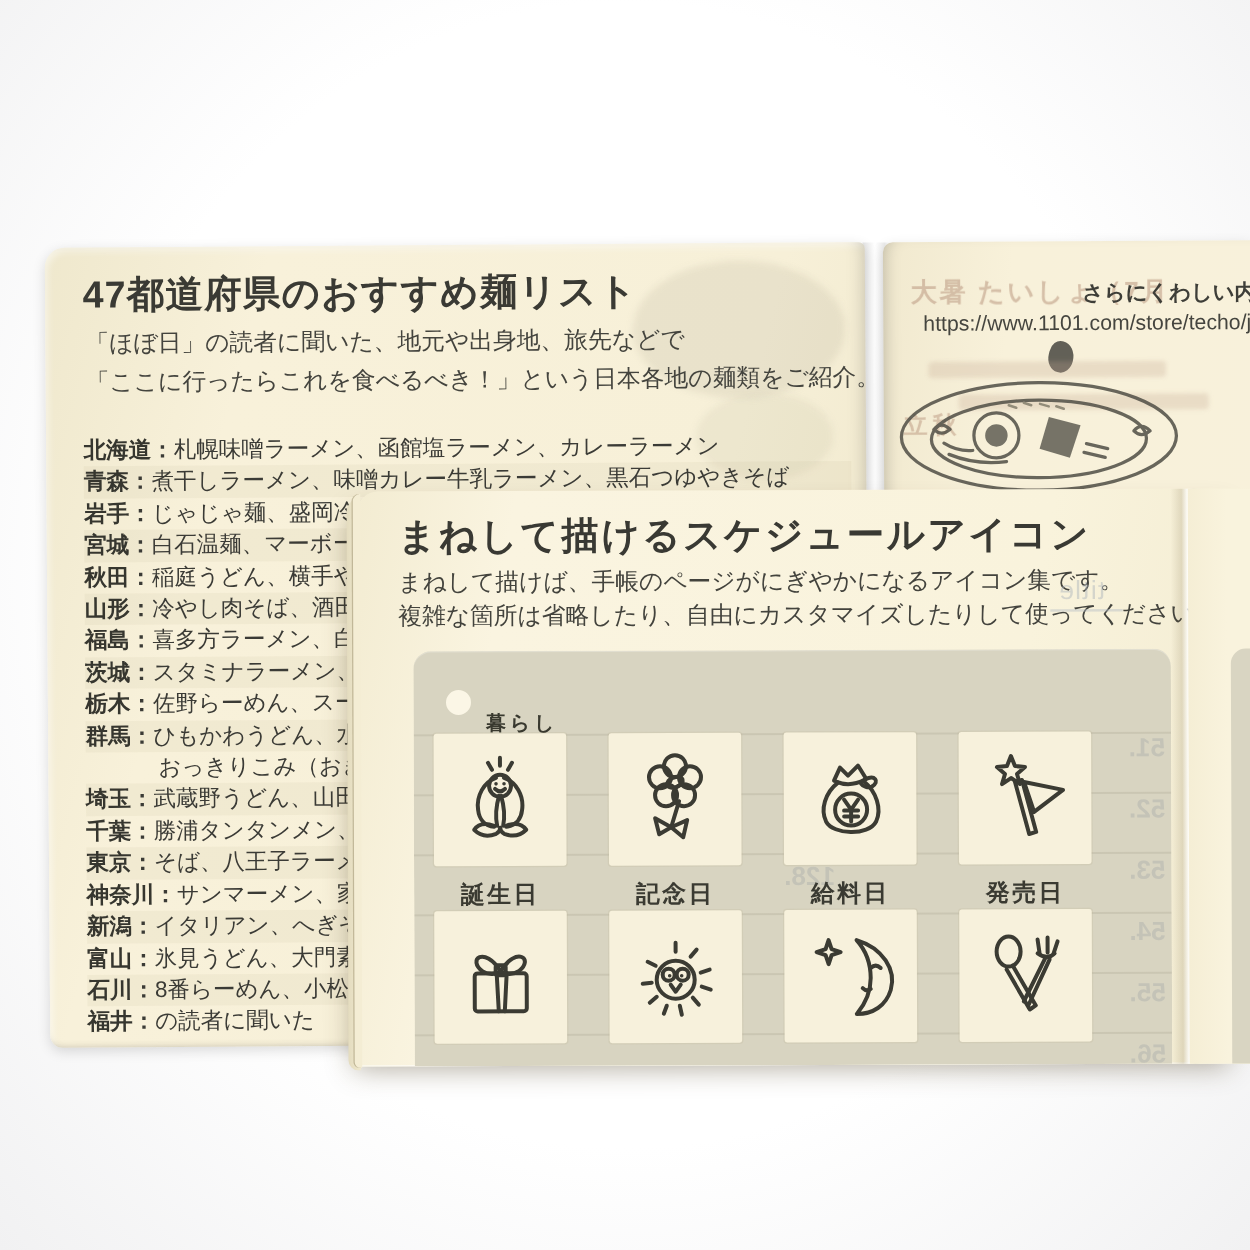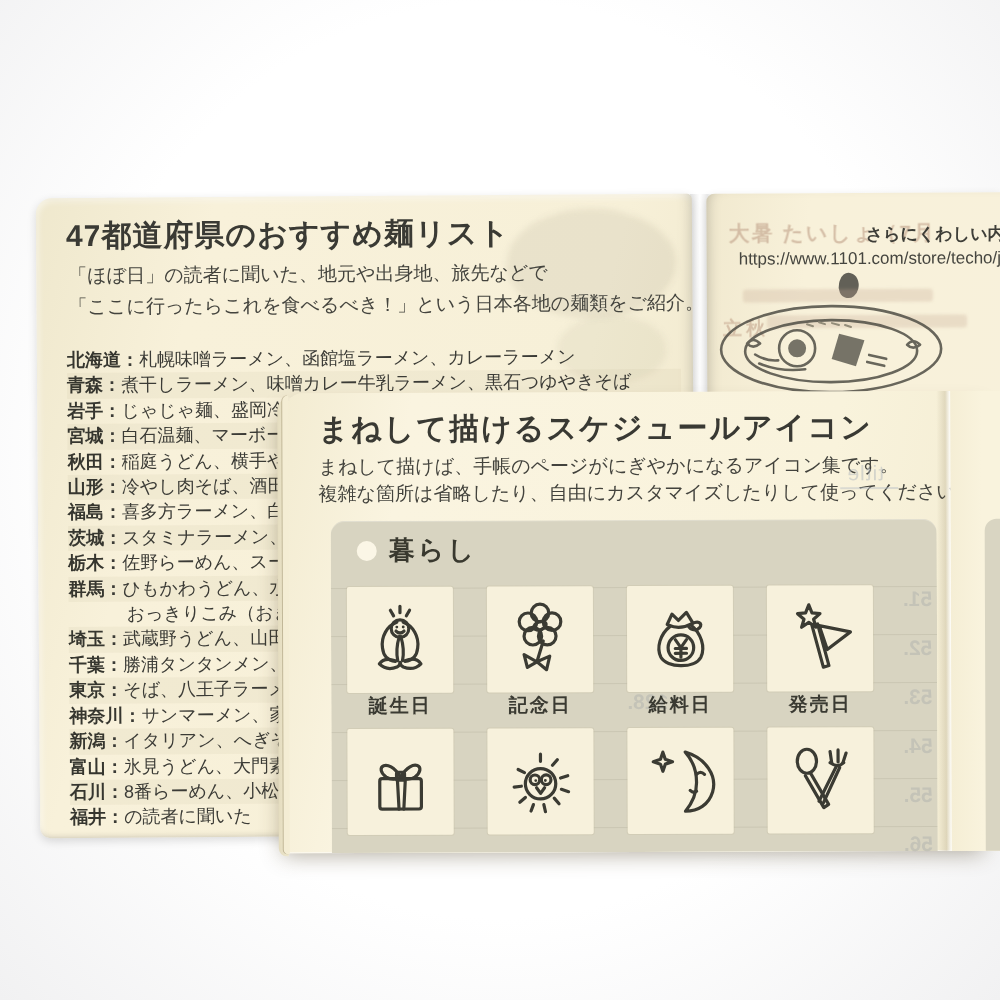--- a/index.html
+++ b/index.html
@@ -58,21 +58,21 @@
   .rp-url{
     position:absolute;left:32px;top:56px;font-size:17px;color:#45453f;
     letter-spacing:0;white-space:nowrap;
   }
   .rp-inkmark{
     position:absolute;left:132px;top:80px;width:20px;height:25px;background:#55544c;
     border-radius:45% 60% 50% 55%;transform:rotate(14deg);opacity:.92;
   }
   .rp-bar{position:absolute;background:rgba(193,164,142,.28);filter:blur(1.5px);border-radius:3px;}
   .rp-caption{
-    position:absolute;left:16px;top:122px;font-size:19px;font-weight:bold;
+    position:absolute;left:16px;top:134px;font-size:19px;font-weight:bold;
     color:rgba(186,150,126,.5);filter:blur(.5px);letter-spacing:4px;
   }
   .rp-bowl{position:absolute;left:4px;top:98px;opacity:.88;}
   .doodle path,.doodle ellipse,.doodle circle{
     fill:none;stroke:#55534a;stroke-width:2.6;stroke-linecap:round;stroke-linejoin:round;
   }
   .doodle .dfill{fill:#4a4941;stroke:none;opacity:.85;}
   .doodle .faint{stroke:#87816f;stroke-width:2;}
   
   .bg-spine{
@@ -111,38 +111,38 @@
   
   .panel{
     position:absolute;left:44px;top:128px;width:606px;height:332px;
     background:#d8d4c1;border-radius:14px 14px 0 0;
     background-image:repeating-linear-gradient(to bottom,rgba(255,255,255,0) 0 46.5px,rgba(110,104,82,.13) 46.5px 48px);
     background-position:0 20px;
     box-shadow:inset 0 1px 0 rgba(255,255,255,.25);
   }
   .panel-header{position:absolute;left:26px;top:12px;display:flex;align-items:center;}
   .panel-bullet{width:20px;height:20px;border-radius:50%;background:#fbf6e6;margin-right:12px;}
-  .panel-label{font-size:26px;font-weight:bold;letter-spacing:3px;color:#39392f;}
+  .panel-label{font-size:16px;font-weight:bold;letter-spacing:3px;color:#39392f;margin-top:36px;}
   .grid{
     position:absolute;left:16px;top:66px;
     display:grid;grid-template-columns:repeat(4,106px);column-gap:34px;
     grid-template-rows:106px 36px 106px;
   }
   .tile{
     width:106px;height:106px;background:#f7f1dc;border-radius:2px;
     display:flex;align-items:center;justify-content:center;
     box-shadow:0 0 0 1px rgba(190,183,155,.25);
   }
   .tile svg{width:80px;height:80px;color:#3b3b33;}
   .icon path,.icon circle,.icon ellipse,.icon rect{
     fill:none;stroke:currentColor;stroke-width:4;stroke-linecap:round;stroke-linejoin:round;
   }
   .icon .fill{fill:currentColor;stroke:none;}
   .tile-label{
-    align-self:start;justify-self:center;margin-top:0;
+    align-self:start;justify-self:center;margin-top:10px;
     font-size:19px;font-weight:bold;letter-spacing:2px;color:#3a3a32;
   }
   .st-num{
     position:absolute;font-size:21px;font-weight:bold;color:#8d949e;
     transform:scaleX(-1);opacity:.26;
   }
   
   .fold{
     position:absolute;left:650px;top:0;width:22px;height:100%;
     background:linear-gradient(90deg,rgba(255,255,255,0),rgba(110,92,52,.16) 40%,rgba(255,255,255,.8) 62%,rgba(110,92,52,.10) 85%,rgba(255,255,255,0));

